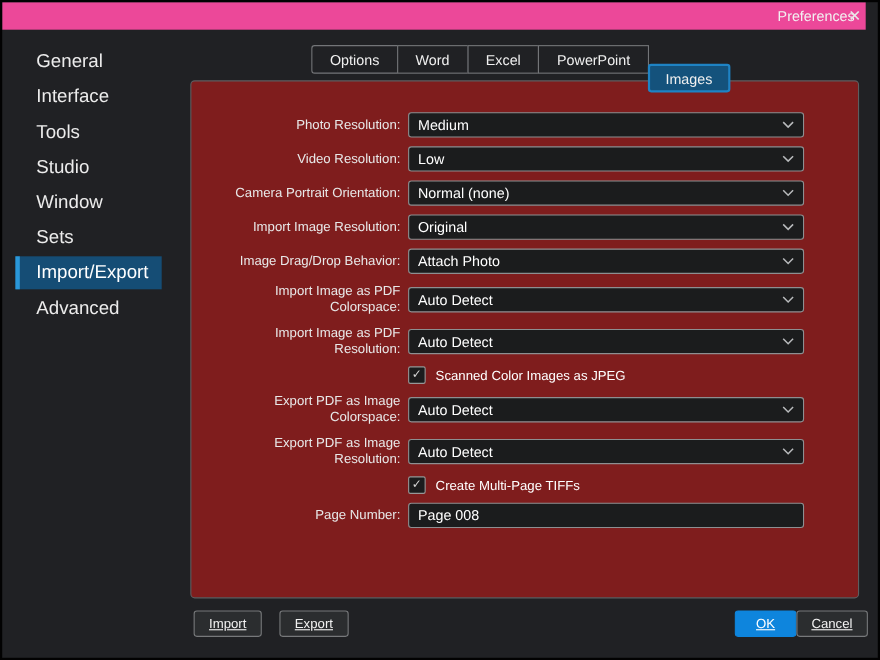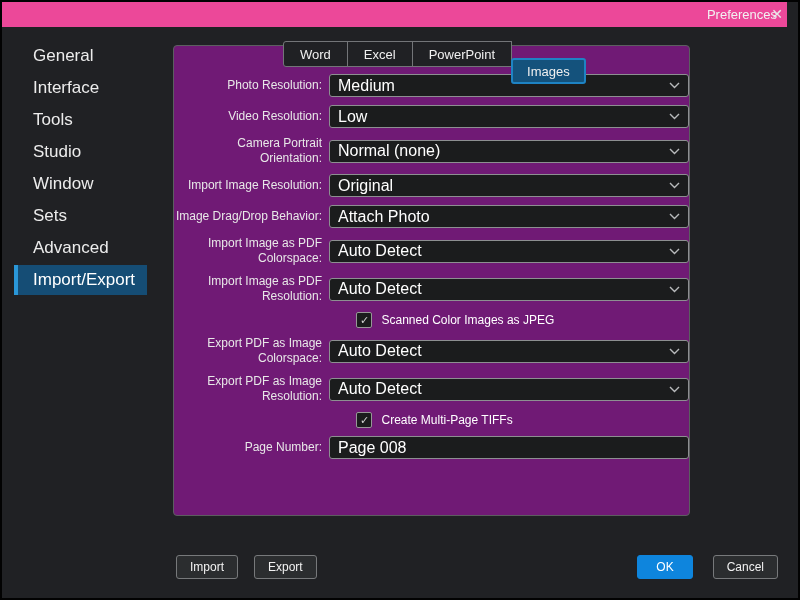--- a/index.html
+++ b/index.html
@@ -23,22 +23,22 @@
   .sidebar { position:absolute; left:12px; top:39px; display:flex; flex-direction:column; }
   .side-item {
     display:inline-block; align-self:flex-start;
     border-left:4px solid transparent;
     padding:5px 12px 5px 15px; margin-bottom:2px;
     color:#ececec; font-size:17px; cursor:default;
   }
   .side-item.selected { background:#154d75; border-left-color:#2a97d8; color:#fff; }
   
   .panel {
-    position:absolute; left:171px; top:43px; width:517px; height:471px;
-    border:1px solid #5c5e60; border-radius:4px; background:#701a75;
+    position:absolute; left:171px; top:71px; width:608px; height:471px;
+    border:1px solid #5c5e60; border-radius:4px; background:#7f1d1d;
     padding:28px 0 0 0; z-index:1;
   }
   
   .tabs { position:absolute; left:281px; top:39px; display:flex; z-index:2; }
   .tab {
     height:26px; display:flex; align-items:center; padding:0 16px;
     background:#202124; border:1px solid #737578; margin-left:-1px;
     color:#f0f0f0; font-size:13px; cursor:default; white-space:nowrap;
   }
   .tab:first-child { margin-left:0; border-radius:3px 0 0 3px; }
@@ -51,63 +51,64 @@
   .row { display:flex; align-items:center; }
   .row-label {
     width:190px; margin-right:7px; text-align:right;
     color:#e8e8e8; font-size:12px; line-height:1.25; white-space:pre-line;
   }
   .control-col { width:360px; display:flex; align-items:center; }
   .select, .textfield {
     width:360px; height:23px; background:#1b1c1d;
     border:1px solid #8d8f91; border-radius:3px;
     display:flex; align-items:center; padding:0 8px;
-    color:#ffffff; font-size:16px; cursor:default;
+    color:#ffffff; font-size:13px; cursor:default;
   }
   .select .chev { margin-left:auto; display:flex; align-items:center; }
   .cb-row { display:flex; align-items:center; gap:9px; }
   .checkbox {
     width:16px; height:16px; background:#1b1c1d;
     border:1px solid #979797; border-radius:2px;
     display:flex; align-items:center; justify-content:center;
     color:#d4d4d4; font-size:11px; line-height:1; cursor:default;
   }
   .cb-label { color:#fff; font-size:12px; }
   
   .footer-left { position:absolute; left:174px; top:553px; display:flex; gap:16px; }
-  .footer-right { position:absolute; right:20px; top:553px; display:flex; gap:20px; }
+  .footer-right { position:absolute; right:9px; top:553px; display:flex; gap:0; }
   .btn {
     min-width:52px; height:24px; padding:0 13px;
     background:#2b2d2f; border:1px solid #77797b; border-radius:3px;
     color:#f2f2f2; font-size:12px; font-family:"Liberation Sans",sans-serif;
-    display:flex; align-items:center; justify-content:center; cursor:default;
+    display:flex; align-items:center; justify-content:center; cursor:default;text-decoration:underline;
   }
   .btn.primary { background:#0e85dd; border-color:#0e85dd; color:#fff; padding:0 18px; }
 </style>
 </head>
 <body>
 
 <div class="window">
   <div class="titlebar">
     <span class="title">Preferences</span>
   </div>
   <div class="close-btn">✕</div>
 
   <div class="sidebar" id="sidebar">
       <div class="side-item">General</div>
       <div class="side-item">Interface</div>
       <div class="side-item">Tools</div>
       <div class="side-item">Studio</div>
       <div class="side-item">Window</div>
       <div class="side-item">Sets</div>
+      <div class="side-item selected">Import/Export</div>
       <div class="side-item">Advanced</div>
-      <div class="side-item selected">Import/Export</div>
     </div>
 
   <div class="tabs" id="tabs">
+      <div class="tab">Options</div>
       <div class="tab">Word</div>
       <div class="tab">Excel</div>
       <div class="tab">PowerPoint</div>
       <div class="tab selected">Images</div>
     </div>
 
   <div class="panel">
     <div class="form" id="form">
         <div class="row">
           <div class="row-label">Photo Resolution:</div>

